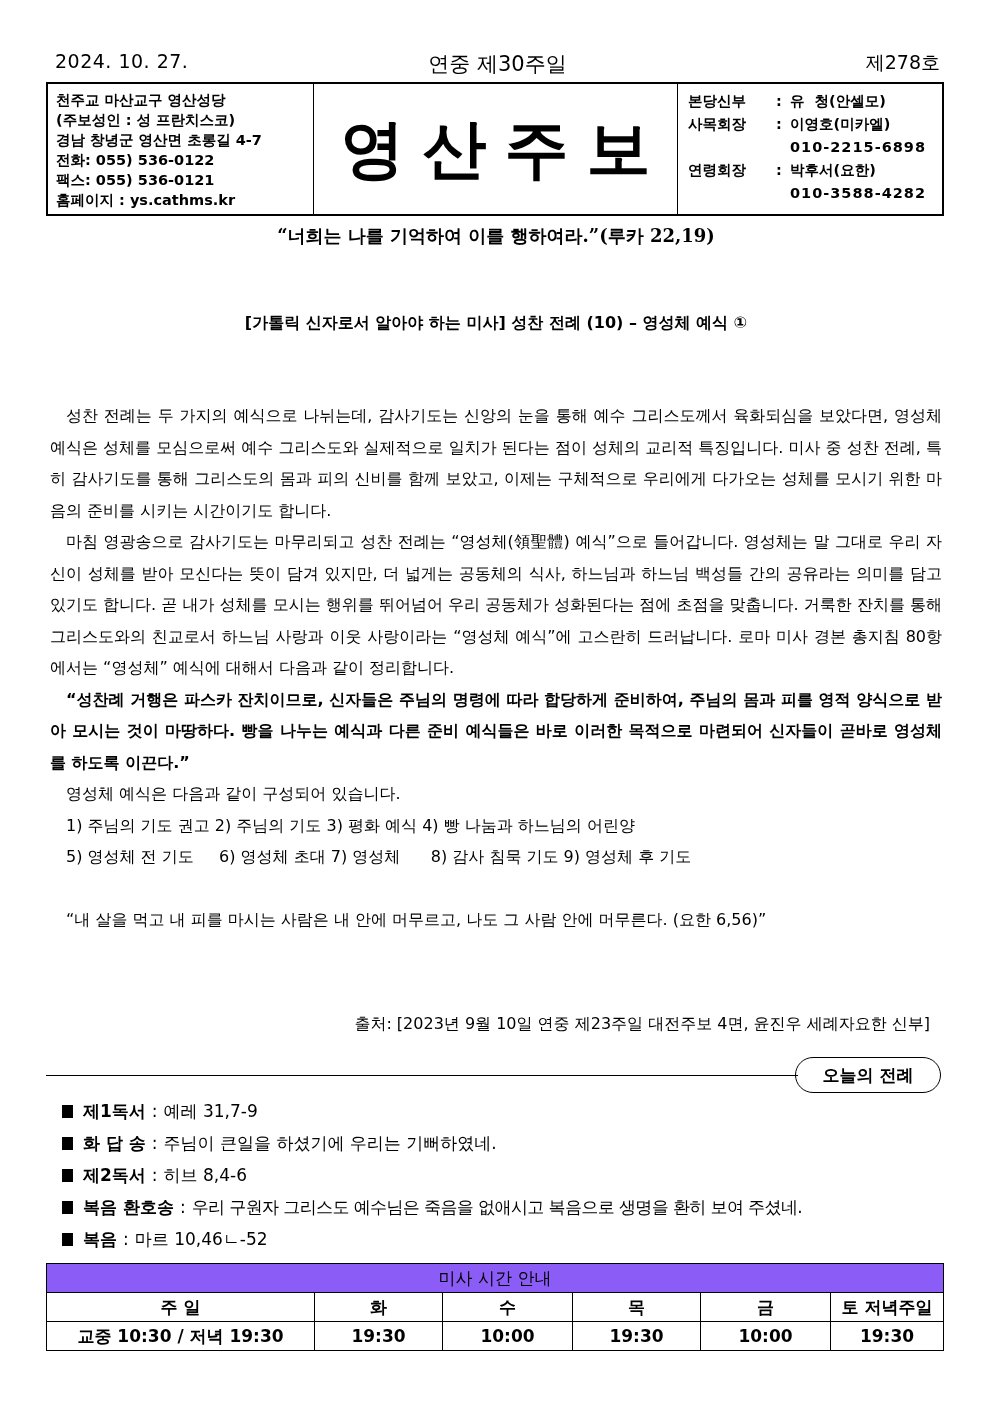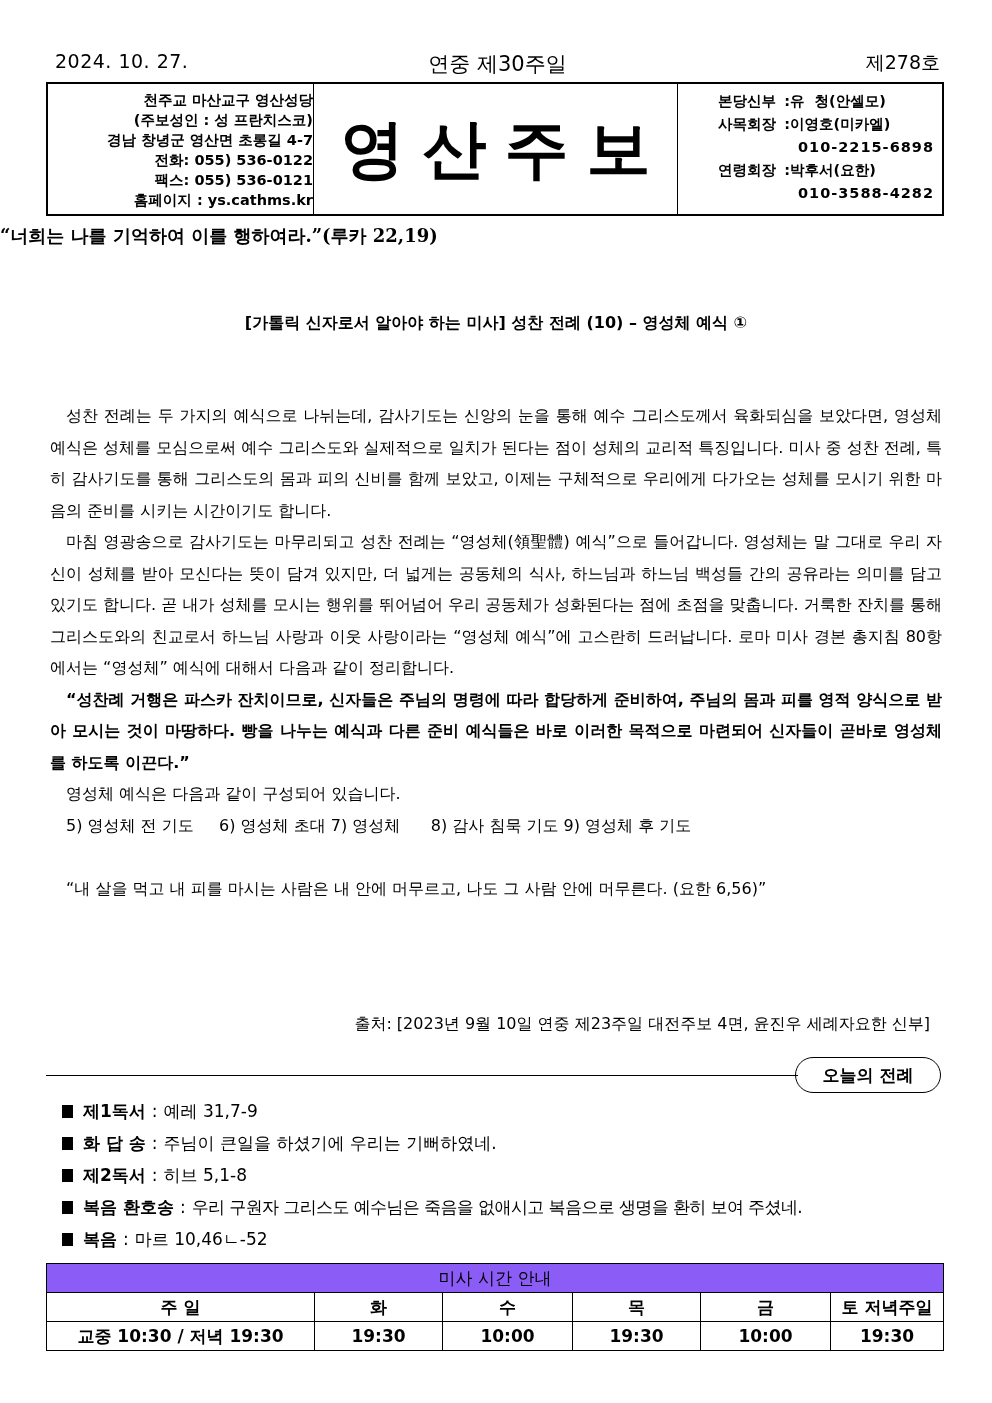--- a/index.html
+++ b/index.html
@@ -4,31 +4,31 @@
   <style>
     * { box-sizing: border-box; margin: 0; padding: 0; }
     html, body { width: 992px; height: 1403px; background: #ffffff; }
     body { position: relative; font-family: "DejaVu Sans", sans-serif; color: #000; overflow: hidden; }
 
     .topline { position: absolute; left: 55px; top: 50px; width: 885px; height: 26px; font-size: 19px; }
     .topline .date { position: absolute; left: 0; top: 0; letter-spacing: 0.5px; }
     .topline .week { position: absolute; left: 0; width: 100%; top: 0; text-align: center; font-size: 21px; }
     .topline .issue { position: absolute; right: 0; top: 0; margin-left: 31px; }
 
-    .header-box { position: absolute; left: 46px; top: 82px; width: 898px; height: 134px; border: 2px solid #000; display: flex; text-align: right; }
+    .header-box { position: absolute; left: 46px; top: 82px; width: 898px; height: 134px; border: 2px solid #000; display: flex; }
     .hb-left { width: 266px; border-right: 1.5px solid #000; padding: 6px 0 0 8px; font-size: 14.5px; line-height: 20px; font-weight: bold; }
     .hb-mid { width: 364px; border-right: 1.5px solid #000; display: flex; align-items: center; justify-content: center; }
     .hb-mid .title { font-family: "DejaVu Serif", serif; font-size: 64px; font-weight: bold; letter-spacing: 18px; padding-left: 18px; }
     .hb-right { flex: 1; padding: 6px 8px 0 10px; font-size: 14.5px; line-height: 23px; font-weight: bold; }
     .hb-right .row { display: flex; }
     .hb-right .lbl { width: 88px; }
     .hb-right .sep { width: 14px; }
     .hb-right .indent { padding-left: 102px; letter-spacing: 1px; }
 
-    .verse { position: absolute; left: 0; width: 992px; top: 224px; text-align: left; font-family: "DejaVu Serif", serif; font-weight: bold; font-size: 18px; }
+    .verse { position: absolute; left: 0; width: 992px; top: 224px; text-align: center; font-family: "DejaVu Serif", serif; font-weight: bold; font-size: 18px; }
 
     .article-title { position: absolute; left: 0; width: 992px; top: 313px; text-align: center; font-weight: bold; font-size: 16px; }
 
     .body { position: absolute; left: 50px; width: 892px; top: 400px; font-size: 16px; line-height: 31.5px; text-align: justify; }
     .body p { margin: 0; }
     .body .indent { text-indent: 16px; }
     .body .bold { font-weight: bold; text-indent: 16px; }
     .body .plain { padding-left: 16px; }
     .body .spacer { height: 31.5px; }
 
@@ -93,20 +93,21 @@
 
 <div class="verse">“너희는 나를 기억하여 이를 행하여라.”(루카 22,19)</div>
 
 <div class="article-title">[가톨릭 신자로서 알아야 하는 미사] 성찬 전례 (10) – 영성체 예식 ①</div>
 
 <div class="body">
   <p class="indent">성찬 전례는 두 가지의 예식으로 나뉘는데, 감사기도는 신앙의 눈을 통해 예수 그리스도께서 육화되심을 보았다면, 영성체 예식은 성체를 모심으로써 예수 그리스도와 실제적으로 일치가 된다는 점이 성체의 교리적 특징입니다. 미사 중 성찬 전례, 특히 감사기도를 통해 그리스도의 몸과 피의 신비를 함께 보았고, 이제는 구체적으로 우리에게 다가오는 성체를 모시기 위한 마음의 준비를 시키는 시간이기도 합니다.</p>
   <p class="indent">마침 영광송으로 감사기도는 마무리되고 성찬 전례는 “영성체(領聖體) 예식”으로 들어갑니다. 영성체는 말 그대로 우리 자신이 성체를 받아 모신다는 뜻이 담겨 있지만, 더 넓게는 공동체의 식사, 하느님과 하느님 백성들 간의 공유라는 의미를 담고 있기도 합니다. 곧 내가 성체를 모시는 행위를 뛰어넘어 우리 공동체가 성화된다는 점에 초점을 맞춥니다. 거룩한 잔치를 통해 그리스도와의 친교로서 하느님 사랑과 이웃 사랑이라는 “영성체 예식”에 고스란히 드러납니다. 로마 미사 경본 총지침 80항에서는 “영성체” 예식에 대해서 다음과 같이 정리합니다.</p>
   <p class="bold">“성찬례 거행은 파스카 잔치이므로, 신자들은 주님의 명령에 따라 합당하게 준비하여, 주님의 몸과 피를 영적 양식으로 받아 모시는 것이 마땅하다. 빵을 나누는 예식과 다른 준비 예식들은 바로 이러한 목적으로 마련되어 신자들이 곧바로 영성체를 하도록 이끈다.”</p>
   <p class="plain">영성체 예식은 다음과 같이 구성되어 있습니다.</p>
+  <p class="plain">1) 주님의 기도 권고 2) 주님의 기도 3) 평화 예식 4) 빵 나눔과 하느님의 어린양</p>
   <p class="plain" style="white-space:pre">5) 영성체 전 기도     6) 영성체 초대 7) 영성체      8) 감사 침묵 기도 9) 영성체 후 기도</p>
   <div class="spacer"></div>
   <p class="plain">“내 살을 먹고 내 피를 마시는 사람은 내 안에 머무르고, 나도 그 사람 안에 머무른다. (요한 6,56)”</p>
 </div>
 
 <div class="source">출처: [2023년 9월 10일 연중 제23주일 대전주보 4면, 윤진우 세례자요한 신부]</div>
 
 <div class="divider"></div>
 <div class="today-pill">오늘의 전례</div>
 
@@ -120,21 +121,21 @@
   <div class="item">
     <span class="sq"></span>
     <span class="lbl">화 답 송</span>
     <span class="colon">:</span>
     <span>주님이 큰일을 하셨기에 우리는 기뻐하였네.</span>
   </div>
   <div class="item">
     <span class="sq"></span>
     <span class="lbl">제2독서</span>
     <span class="colon">:</span>
-    <span>히브 5,1-8</span>
+    <span>히브 8,4-6</span>
   </div>
   <div class="item">
     <span class="sq"></span>
     <span class="lbl">복음 환호송</span>
     <span class="colon">:</span>
     <span style="letter-spacing:-0.6px">우리 구원자 그리스도 예수님은 죽음을 없애시고 복음으로 생명을 환히 보여 주셨네.</span>
   </div>
   <div class="item">
     <span class="sq"></span>
     <span class="lbl">복음</span>

